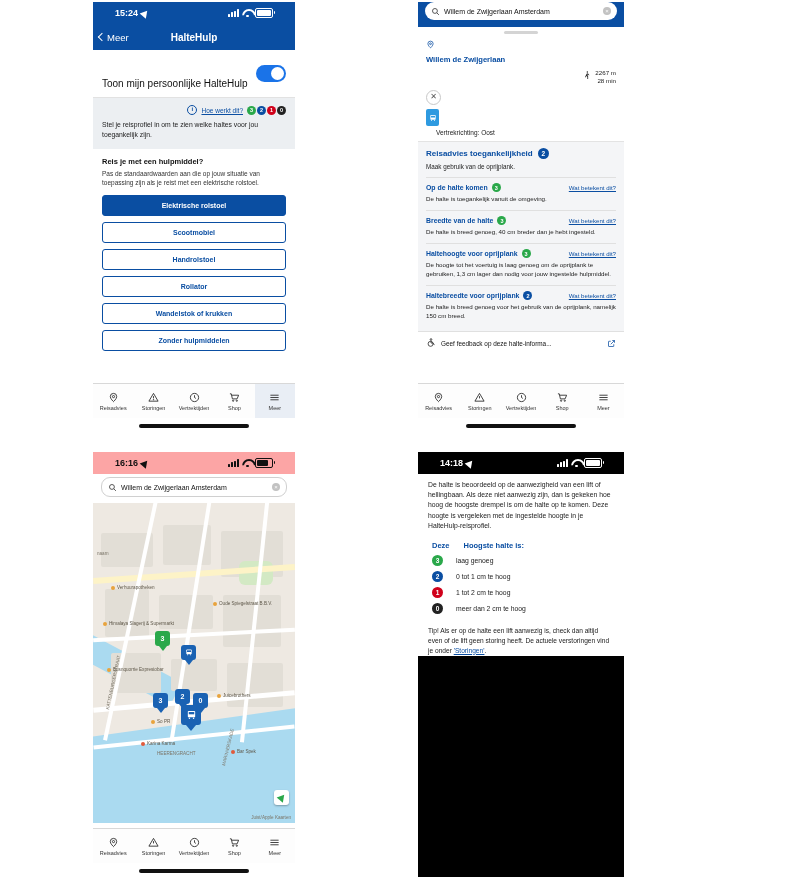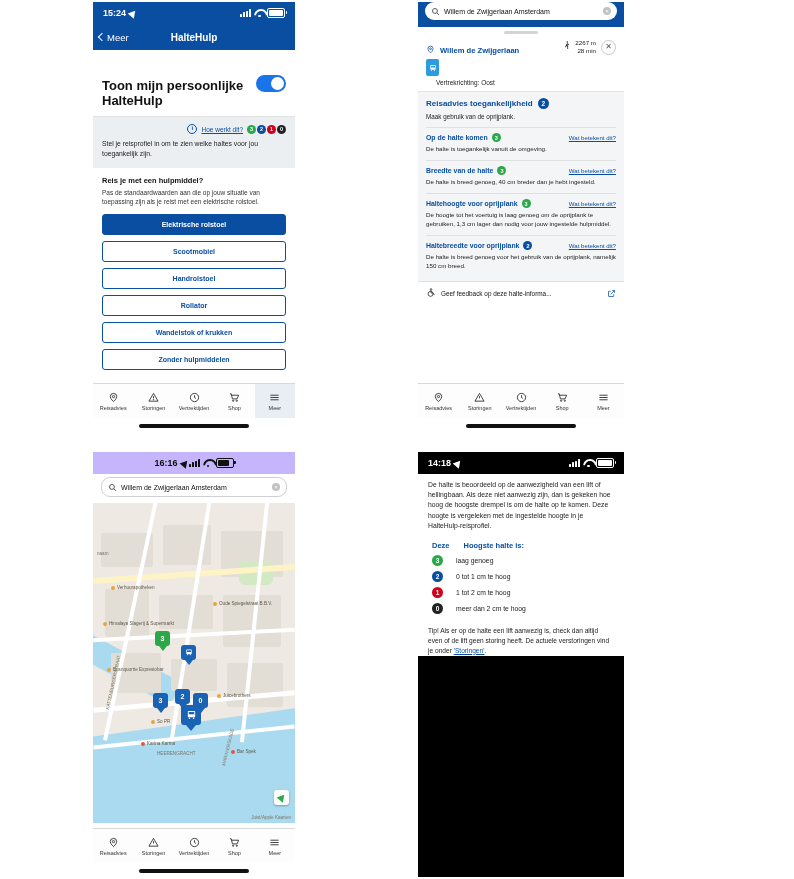--- a/index.html
+++ b/index.html
@@ -24,21 +24,21 @@
     position: absolute;
     background: #fff;
     overflow: hidden;
   }
   
   .statusbar {
     height: 22px;
     display: flex;
     align-items: center;
     justify-content: space-between;
-    padding: 0 10px;
+    padding: 0 22px;
     font-size: 9px;
     font-weight: bold;
     box-sizing: border-box;
   }
   .statusbar .left { display: flex; align-items: center; gap: 3px; }
   .statusbar .right { display: flex; align-items: center; gap: 3px; }
   .loc-arrow {
     display: inline-block;
     width: 0; height: 0;
     border-left: 4px solid transparent;
@@ -163,21 +163,21 @@
     margin: 0;
   }
   .p1-toggle-row {
     background: #fff;
     display: flex;
     align-items: center;
     justify-content: space-between;
     padding: 8px 9px;
     border-bottom: 1px solid #e2e2e2;
   }
-  .p1-toggle-label { font-size: 13px; font-weight: bold; color: #111; margin-top: 20px; }
+  .p1-toggle-label { font-size: 10px; font-weight: normal; color: #111; margin-top: 20px; }
   .switch {
     width: 30px; height: 17px; border-radius: 9px;
     background: #1a73e8; position: relative; flex: none;
   }
   .switch::after {
     content: ""; position: absolute; right: 2px; top: 2px;
     width: 13px; height: 13px; border-radius: 50%; background: #fff;
   }
   .p1-howblock {
     background: #eceff2;
@@ -234,21 +234,21 @@
     color: #fff; font-size: 6px; line-height: 8px; text-align: center;
   }
   .p2-card {
     background: #fff;
   }
   .p2-grabber {
     width: 34px; height: 3px; border-radius: 2px; background: #d4d4d4;
     margin: 4px auto 3px auto;
   }
   .p2-stop-row {
-    display: flex; align-items: flex-end; gap: 5px; padding: 2px 8px 0 8px;
+    display: flex; align-items: flex-start; gap: 5px; padding: 2px 8px 0 8px; flex-direction: column;
   }
   .p2-stop-name { font-size: 7.6px; font-weight: bold; color: #0a4ea2; }
   .p2-dist { font-size: 6.2px; color: #222; text-align: right; line-height: 1.3; }
   .p2-close {
     width: 13px; height: 13px; border-radius: 50%; border: 1px solid #c8c8c8;
     color: #555; font-size: 8px; line-height: 12px; text-align: center; background: #fff;
     flex: none;
   }
   .bus-badge {
     width: 13px; height: 17px; border-radius: 2px; background: #2e9ae0;
@@ -266,21 +266,21 @@
   .p2-item-title { font-size: 6.9px; font-weight: bold; color: #0a4ea2; }
   .p2-what { font-size: 6.1px; color: #0a4ea2; text-decoration: underline; margin-left: auto; }
   .p2-item-body { font-size: 6.2px; color: #222; line-height: 1.45; margin-top: 3px; }
   .p2-feedback {
     background: #fff; border-top: 1px solid #e0e0e0;
     display: flex; align-items: center; gap: 5px; padding: 6px 8px;
     font-size: 6.4px; color: #111;
   }
   
   #phone3 { left: 93px; top: 452px; width: 202px; height: 425px; }
-  #phone3 .statusbar { background: #c4b5fd; color: #111; justify-content: center; }
+  #phone3 .statusbar { background: #fca5a5; color: #111; }
   .p3-searchwrap { background: #fff; padding: 3px 8px 6px 8px; }
   .p3-searchbar {
     background: #fff; border: 1px solid #d0d0d0; border-radius: 9px; height: 18px;
     display: flex; align-items: center; gap: 4px; padding: 0 6px;
   }
   .map {
     position: relative;
     height: 320px;
     background: #eee9e2;
     overflow: hidden;

